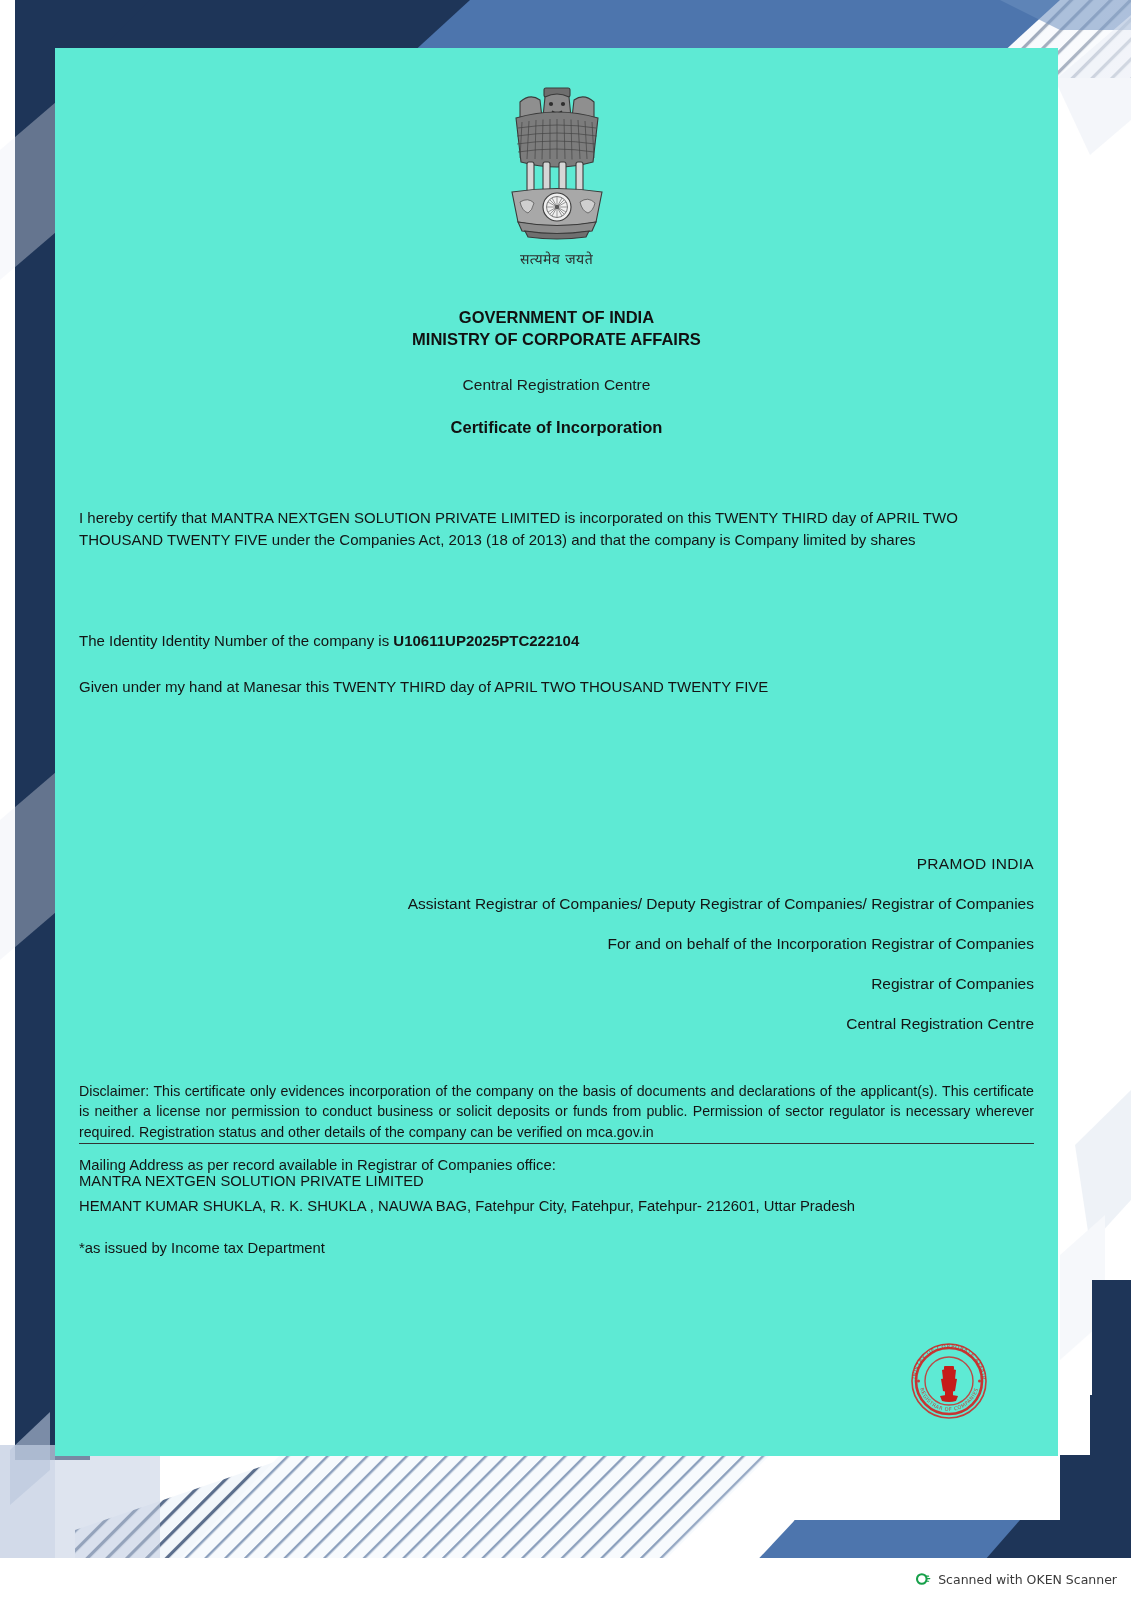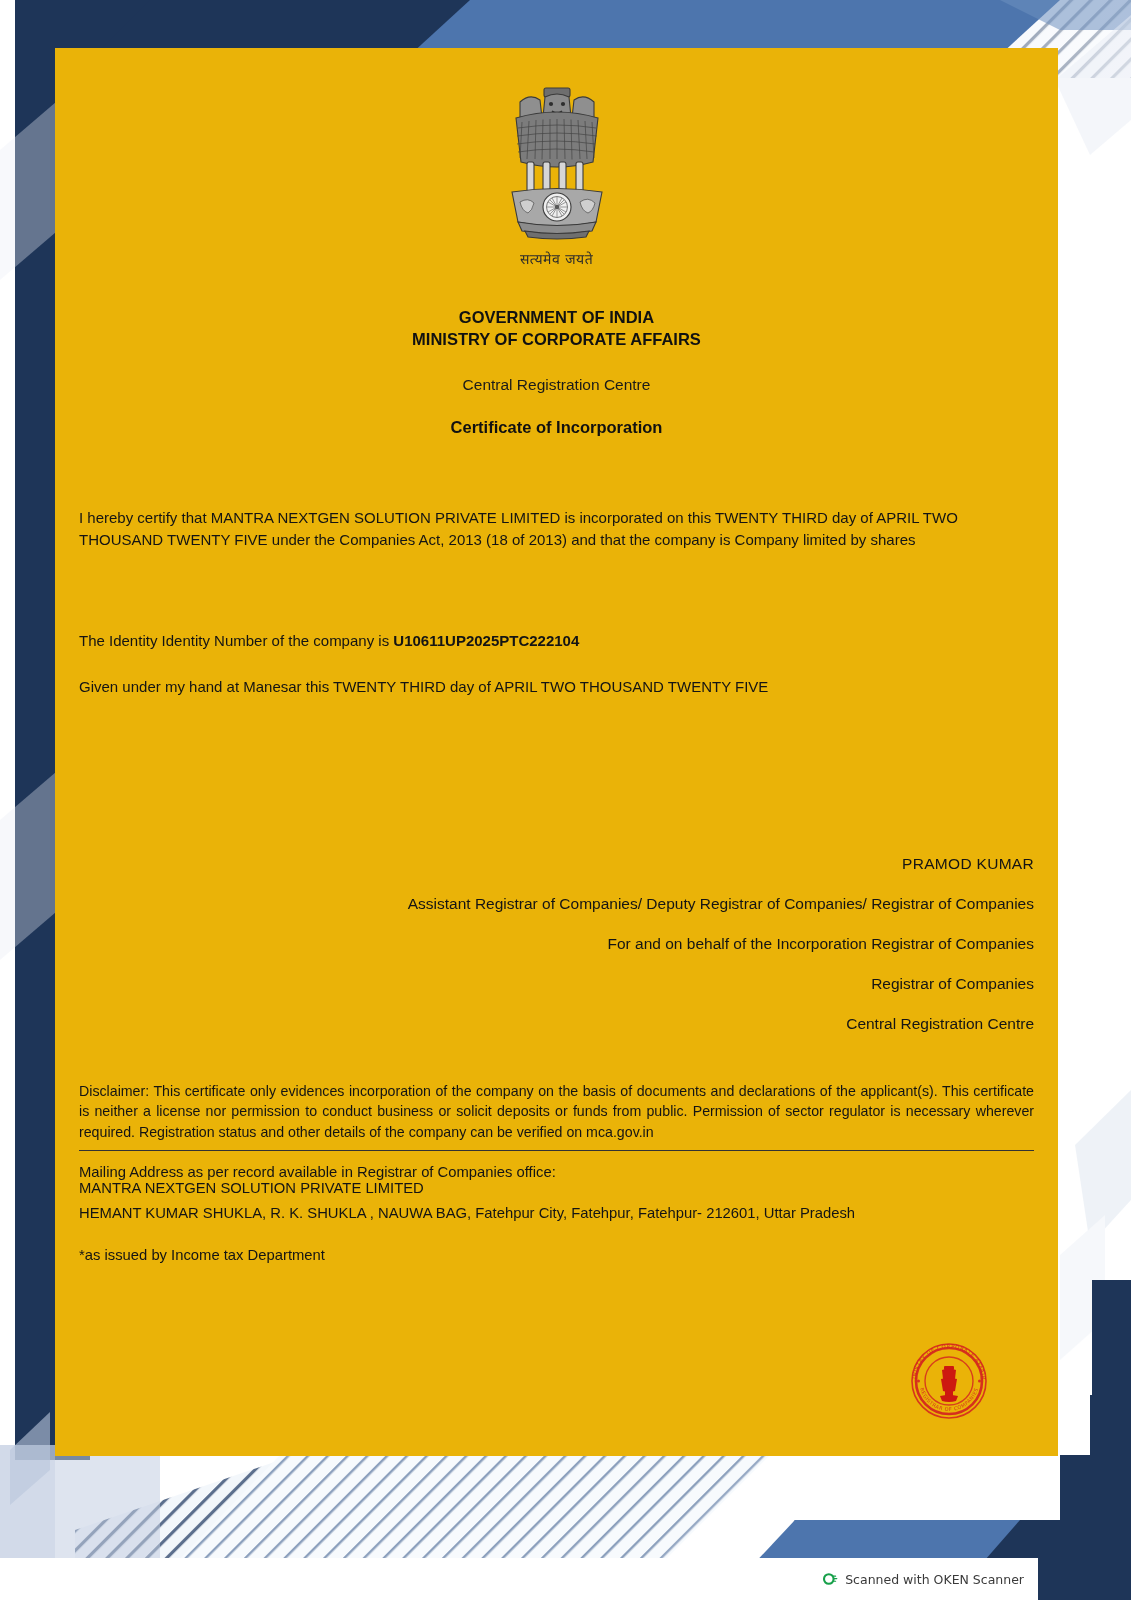--- a/index.html
+++ b/index.html
@@ -22,21 +22,21 @@
     z-index: 0;
   }
 
   
   .doc-sheet {
     position: absolute;
     left: 55px;
     top: 48px;
     width: 1003px;
     height: 1408px;
-    background: #eab308;
+    background: #5eead4;
     z-index: 5;
     padding: 0;
   }
 
   
   .emblem-wrap {
     width: 100%;
     display: flex;
     flex-direction: column;
     align-items: center;
@@ -128,21 +128,21 @@
   }
 
   
   .disclaimer {
     margin-top: 48px;
     font-size: 14.2px;
     color: #141414;
     line-height: 1.42;
     text-align: justify;
     border-bottom: 1.3px solid #333;
-    padding-bottom: 8px;
+    padding-bottom: 1px;
   }
 
   .mail-head {
     font-size: 14.8px;
     color: #141414;
     margin-top: 13px;
   }
   .mail-company {
     font-size: 14.8px;
     color: #141414;
@@ -165,21 +165,21 @@
     bottom: 30px;
     width: 90px;
     height: 90px;
   }
 
   
   .oken-bar {
     position: absolute;
     left: 0;
     bottom: 0;
-    width: 1038px;
+    width: 1131px;
     height: 42px;
     background: #ffffff;
     z-index: 40;
     display: flex;
     align-items: center;
     justify-content: flex-end;
     padding-right: 14px;
   }
   .oken-icon {
     width: 16px; height: 16px;
@@ -328,21 +328,21 @@
     <div class="id-block">
       <div class="id-line">
         <span>The Identity Identity Number of the company is</span>
         <b>U10611UP2025PTC222104</b>
       </div>
     </div>
 
     <div class="given-line">Given under my hand at Manesar this  TWENTY THIRD day of APRIL  TWO THOUSAND TWENTY FIVE</div>
 
     <div class="sign-block">
-      <div class="sign-name">PRAMOD KUMAR</div>
+      <div class="sign-name">PRAMOD INDIA</div>
       <div class="sign-role">Assistant Registrar of Companies/ Deputy Registrar of Companies/ Registrar of Companies</div>
       <div class="sign-role">For and on behalf of the Incorporation Registrar of Companies</div>
       <div class="sign-role">Registrar of Companies</div>
       <div class="sign-role">Central Registration Centre</div>
     </div>
 
     <div class="disclaimer">Disclaimer: This certificate only evidences incorporation of the company on the basis of documents and declarations of the applicant(s). This certificate is neither a license nor permission to conduct business or solicit deposits or funds from public. Permission of sector regulator is necessary wherever required. Registration status and other details of the company can be verified on mca.gov.in</div>
 
     <div class="mail-head">Mailing Address as per record available in Registrar of Companies office:</div>
     <div class="mail-company">MANTRA NEXTGEN SOLUTION PRIVATE LIMITED</div>

